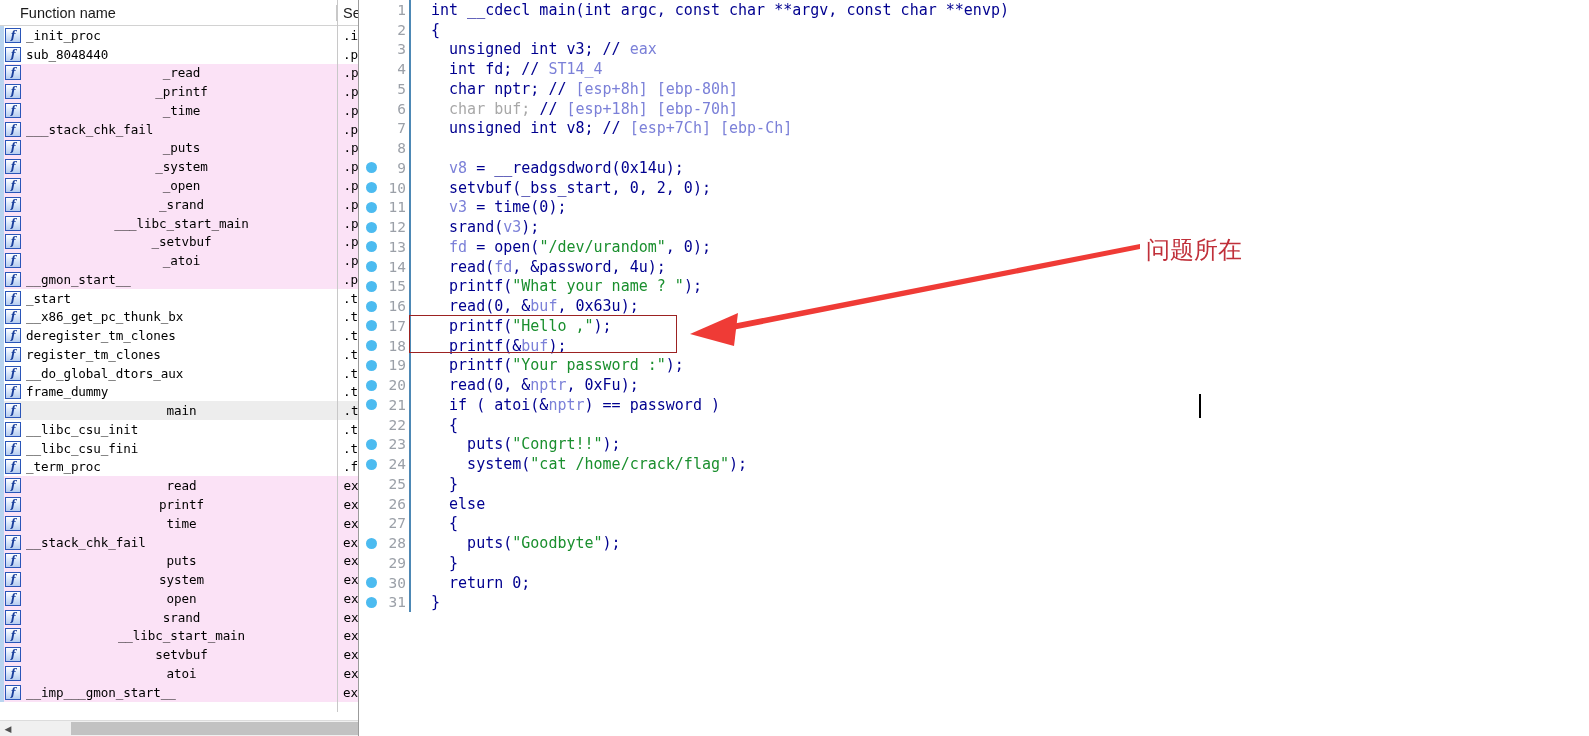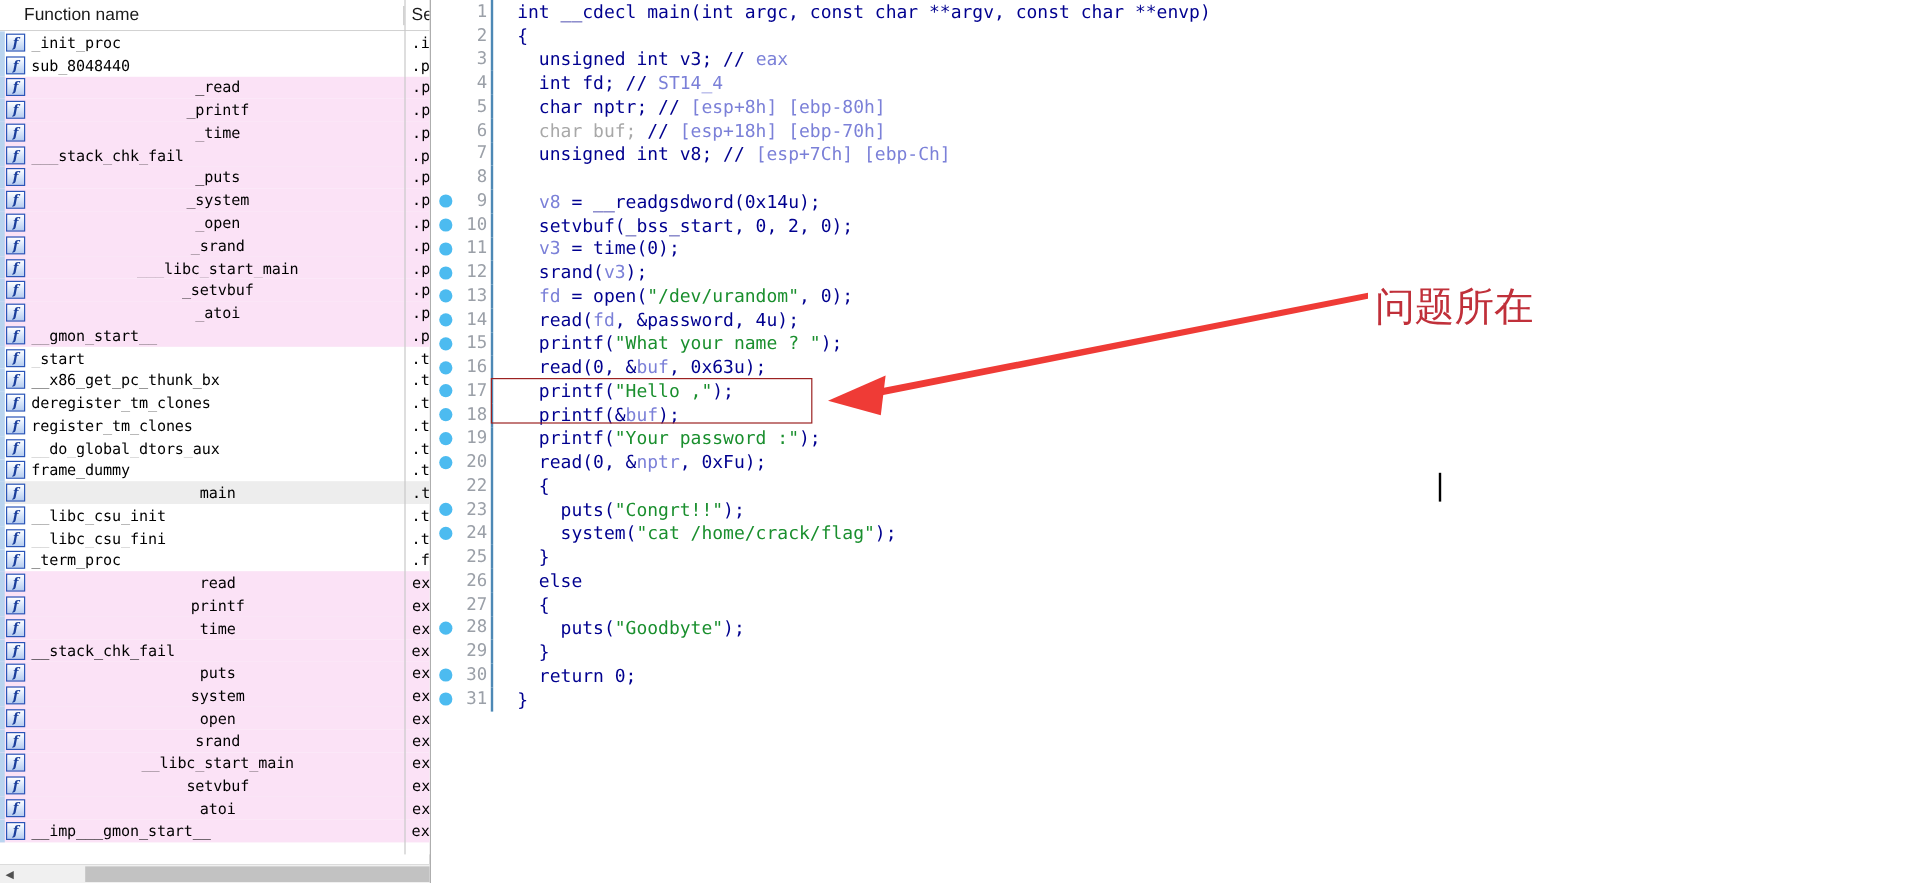--- a/index.html
+++ b/index.html
@@ -221,21 +221,21 @@
     left: 0; top: 0;
     width: 1229px; height: 736px;
     pointer-events: none;
     z-index: 4;
   }
   #annotation-text {
     position: absolute;
     left: 786px;
     top: 234px;
     font-family: Liberation Serif, serif;
-    font-size: 33px;
+    font-size: 24px;
     color: #c0303a;
     white-space: nowrap;
     z-index: 5;
   }
 </style>
 </head>
 <body>
 
 <div id="functions-window">
 
@@ -490,20 +490,21 @@
       <div class="code-row"><div class="bp"><i></i></div><div class="lineno">11</div><div class="vbar"></div><div class="code-text"><span class="plain">  </span><span class="var">v3</span><span class="plain"> = time(0);</span></div></div>
       <div class="code-row"><div class="bp"><i></i></div><div class="lineno">12</div><div class="vbar"></div><div class="code-text"><span class="plain">  srand(</span><span class="var">v3</span><span class="plain">);</span></div></div>
       <div class="code-row"><div class="bp"><i></i></div><div class="lineno">13</div><div class="vbar"></div><div class="code-text"><span class="plain">  </span><span class="var">fd</span><span class="plain"> = open(</span><span class="str">"/dev/urandom"</span><span class="plain">, 0);</span></div></div>
       <div class="code-row"><div class="bp"><i></i></div><div class="lineno">14</div><div class="vbar"></div><div class="code-text"><span class="plain">  read(</span><span class="var">fd</span><span class="plain">, &amp;password, 4u);</span></div></div>
       <div class="code-row"><div class="bp"><i></i></div><div class="lineno">15</div><div class="vbar"></div><div class="code-text"><span class="plain">  printf(</span><span class="str">"What your name ? "</span><span class="plain">);</span></div></div>
       <div class="code-row"><div class="bp"><i></i></div><div class="lineno">16</div><div class="vbar"></div><div class="code-text"><span class="plain">  read(0, &amp;</span><span class="var">buf</span><span class="plain">, 0x63u);</span></div></div>
       <div class="code-row"><div class="bp"><i></i></div><div class="lineno">17</div><div class="vbar"></div><div class="code-text"><span class="plain">  printf(</span><span class="str">"Hello ,"</span><span class="plain">);</span></div></div>
       <div class="code-row"><div class="bp"><i></i></div><div class="lineno">18</div><div class="vbar"></div><div class="code-text"><span class="plain">  printf(&amp;</span><span class="var">buf</span><span class="plain">);</span></div></div>
       <div class="code-row"><div class="bp"><i></i></div><div class="lineno">19</div><div class="vbar"></div><div class="code-text"><span class="plain">  printf(</span><span class="str">"Your password :"</span><span class="plain">);</span></div></div>
       <div class="code-row"><div class="bp"><i></i></div><div class="lineno">20</div><div class="vbar"></div><div class="code-text"><span class="plain">  read(0, &amp;</span><span class="var">nptr</span><span class="plain">, 0xFu);</span></div></div>
+      <div class="code-row"><div class="bp"><i></i></div><div class="lineno">21</div><div class="vbar"></div><div class="code-text"><span class="plain">  if ( atoi(&amp;</span><span class="var">nptr</span><span class="plain">) == password )</span></div></div>
       <div class="code-row"><div class="bp"></div><div class="lineno">22</div><div class="vbar"></div><div class="code-text"><span class="plain">  {</span></div></div>
       <div class="code-row"><div class="bp"><i></i></div><div class="lineno">23</div><div class="vbar"></div><div class="code-text"><span class="plain">    puts(</span><span class="str">"Congrt!!"</span><span class="plain">);</span></div></div>
       <div class="code-row"><div class="bp"><i></i></div><div class="lineno">24</div><div class="vbar"></div><div class="code-text"><span class="plain">    system(</span><span class="str">"cat /home/crack/flag"</span><span class="plain">);</span></div></div>
       <div class="code-row"><div class="bp"></div><div class="lineno">25</div><div class="vbar"></div><div class="code-text"><span class="plain">  }</span></div></div>
       <div class="code-row"><div class="bp"></div><div class="lineno">26</div><div class="vbar"></div><div class="code-text"><span class="plain">  else</span></div></div>
       <div class="code-row"><div class="bp"></div><div class="lineno">27</div><div class="vbar"></div><div class="code-text"><span class="plain">  {</span></div></div>
       <div class="code-row"><div class="bp"><i></i></div><div class="lineno">28</div><div class="vbar"></div><div class="code-text"><span class="plain">    puts(</span><span class="str">"Goodbyte"</span><span class="plain">);</span></div></div>
       <div class="code-row"><div class="bp"></div><div class="lineno">29</div><div class="vbar"></div><div class="code-text"><span class="plain">  }</span></div></div>
       <div class="code-row"><div class="bp"><i></i></div><div class="lineno">30</div><div class="vbar"></div><div class="code-text"><span class="plain">  return 0;</span></div></div>
       <div class="code-row"><div class="bp"><i></i></div><div class="lineno">31</div><div class="vbar"></div><div class="code-text"><span class="plain">}</span></div></div>

